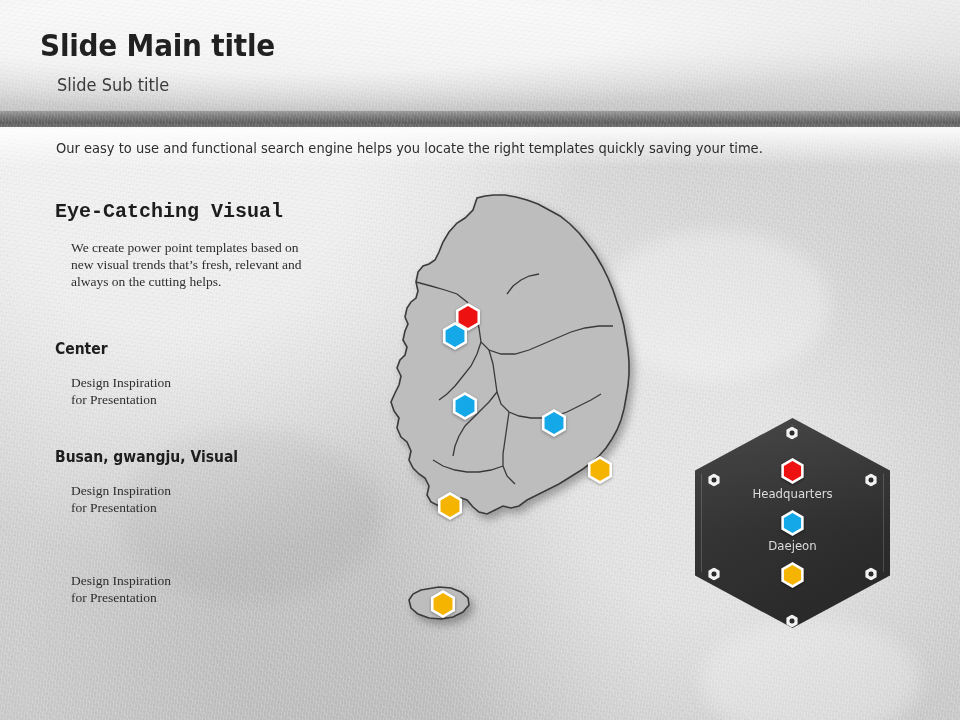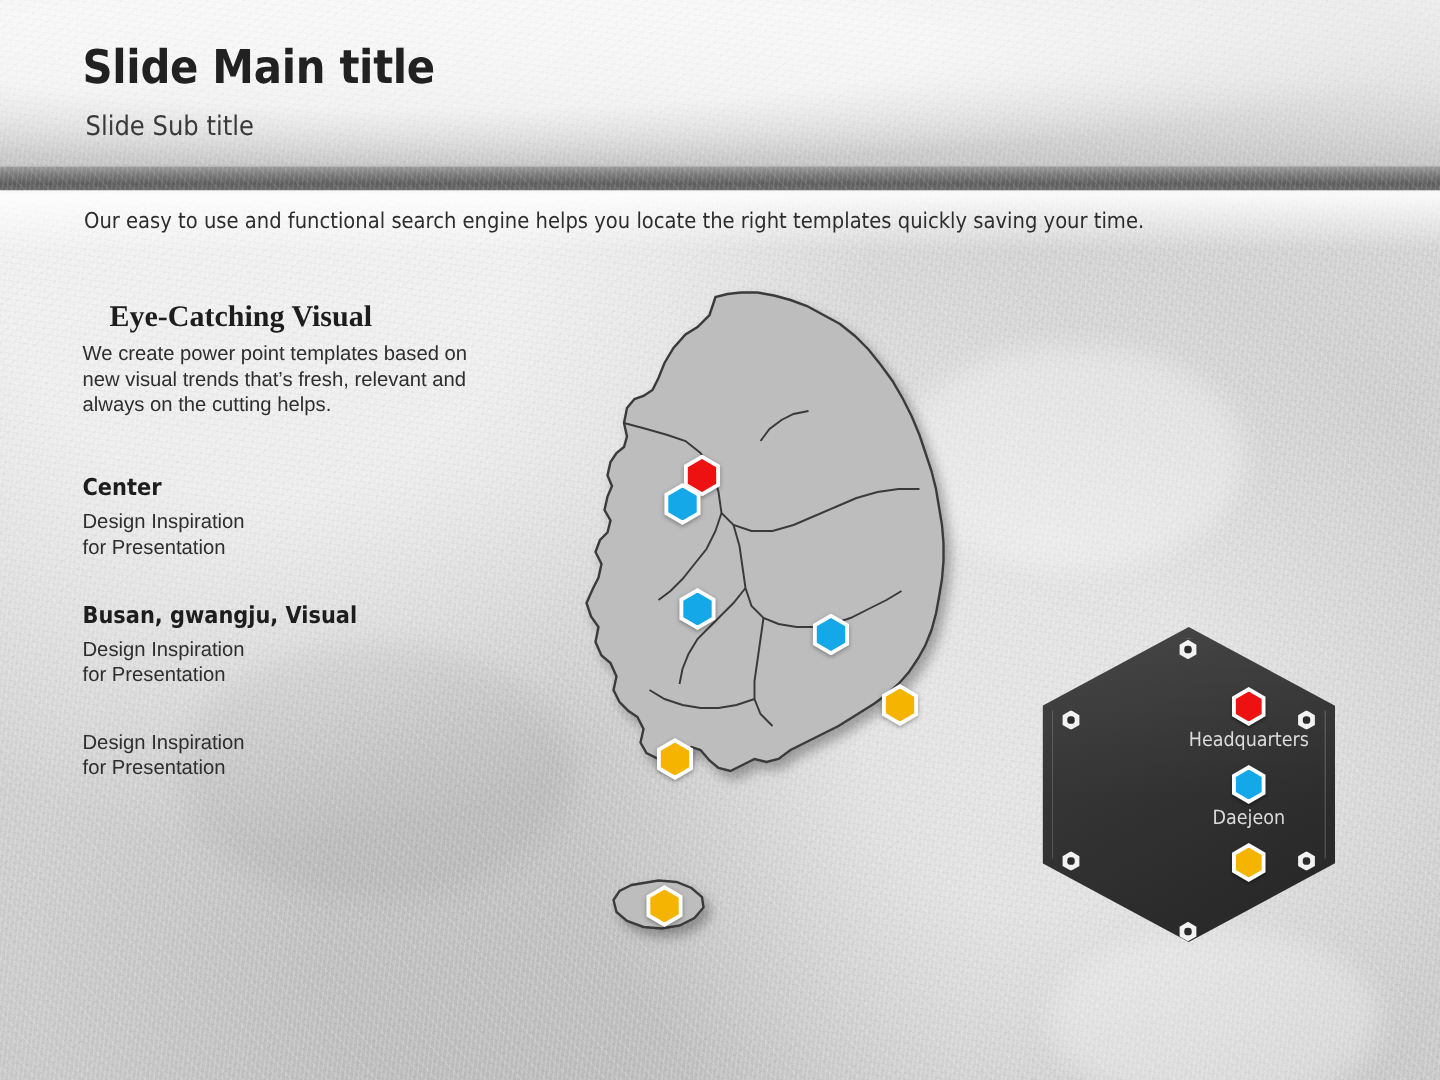--- a/index.html
+++ b/index.html
@@ -43,48 +43,48 @@
     background:linear-gradient(#9b9b9b 0%,#7a7a7a 35%,#5e5e5e 72%,#6d6d6d 100%);
     box-shadow:0 1px 2px rgba(0,0,0,.35);
   }
   #headerbar .grain{opacity:.30}
   #band-hl{
     position:absolute;left:0;top:127px;width:960px;height:40px;
     background:linear-gradient(rgba(255,255,255,.92),rgba(255,255,255,0));
     pointer-events:none;
   }
   #main-title{
-    position:absolute;left:55px;top:27px;
+    position:absolute;left:40px;top:27px;
     font-size:31px;font-weight:700;color:#212121;letter-spacing:-.2px;
     font-family:"DejaVu Sans Condensed","DejaVu Sans",sans-serif;
   }
   #sub-title{
     position:absolute;left:57px;top:74px;
     font-size:18px;font-weight:400;color:#3a3a3a;
     font-family:"DejaVu Sans Condensed","DejaVu Sans",sans-serif;
   }
   #lead{
     position:absolute;left:56px;top:140px;
     font-size:14.5px;color:#2d2d2d;white-space:nowrap;
     font-family:"DejaVu Sans Condensed","DejaVu Sans",sans-serif;
   }
   
   #leftcol{position:absolute;left:55px;top:200px;width:340px;}
   .blk{margin-bottom:4px;}
   .h-big{
-    font-size:20px;font-weight:700;color:#1d1d1d;margin:0 0 4px 18px;
-    font-family:Liberation Serif, serif;
+    font-size:20px;font-weight:700;color:#1d1d1d;margin:0 0 4px 0;
+    font-family:Liberation Mono, monospace;
   }
   .h-sm{
     font-size:15.5px;font-weight:700;color:#1d1d1d;margin:0 0 5px 0;
     font-family:"DejaVu Sans Condensed","DejaVu Sans",sans-serif;
   }
   .body-txt{
-    font-size:13.5px;line-height:17px;color:#2e2e2e;margin:0;
-    font-family:Liberation Sans, sans-serif;
+    font-size:13.5px;line-height:17px;color:#2e2e2e;margin:16px;
+    font-family:Liberation Serif, serif;
   }
   .sp-a{height:34px}
   .sp-b{height:24px}
   
   #map-wrap{position:absolute;left:385px;top:190px;width:290px;height:460px;}
   #map-svg{position:absolute;left:0;top:0;}
   
   .marker{
     position:absolute;width:28px;height:28px;transform:translate(-50%,-50%);
     filter:drop-shadow(0 1px 1.5px rgba(0,0,0,.35));
@@ -119,21 +119,21 @@
     background:linear-gradient(rgba(255,255,255,.055),rgba(255,255,255,0));
     pointer-events:none;
   }
   .bolt{
     position:absolute;width:13px;height:13px;transform:translate(-50%,-50%);
     clip-path:polygon(50% 0%,93% 25%,93% 75%,50% 100%,7% 75%,7% 25%);
     background:#f2f2f2;
     display:flex;align-items:center;justify-content:center;
   }
   .bolt i{display:block;width:4.5px;height:4.5px;border-radius:50%;background:#2b2b2b;}
-  .leg-row{position:absolute;left:0;width:195px;text-align:center;padding-left:40px;}
+  .leg-row{position:absolute;left:0;width:195px;text-align:center;}
   .leg-hex{
     width:26px;height:26px;margin:0 auto 2px auto;position:relative;
     filter:drop-shadow(0 1px 1px rgba(0,0,0,.5));
   }
   .leg-label{
     font-size:13px;color:#dcdcdc;
     font-family:"DejaVu Sans Condensed","DejaVu Sans",sans-serif;
   }
 </style>
 </head>

